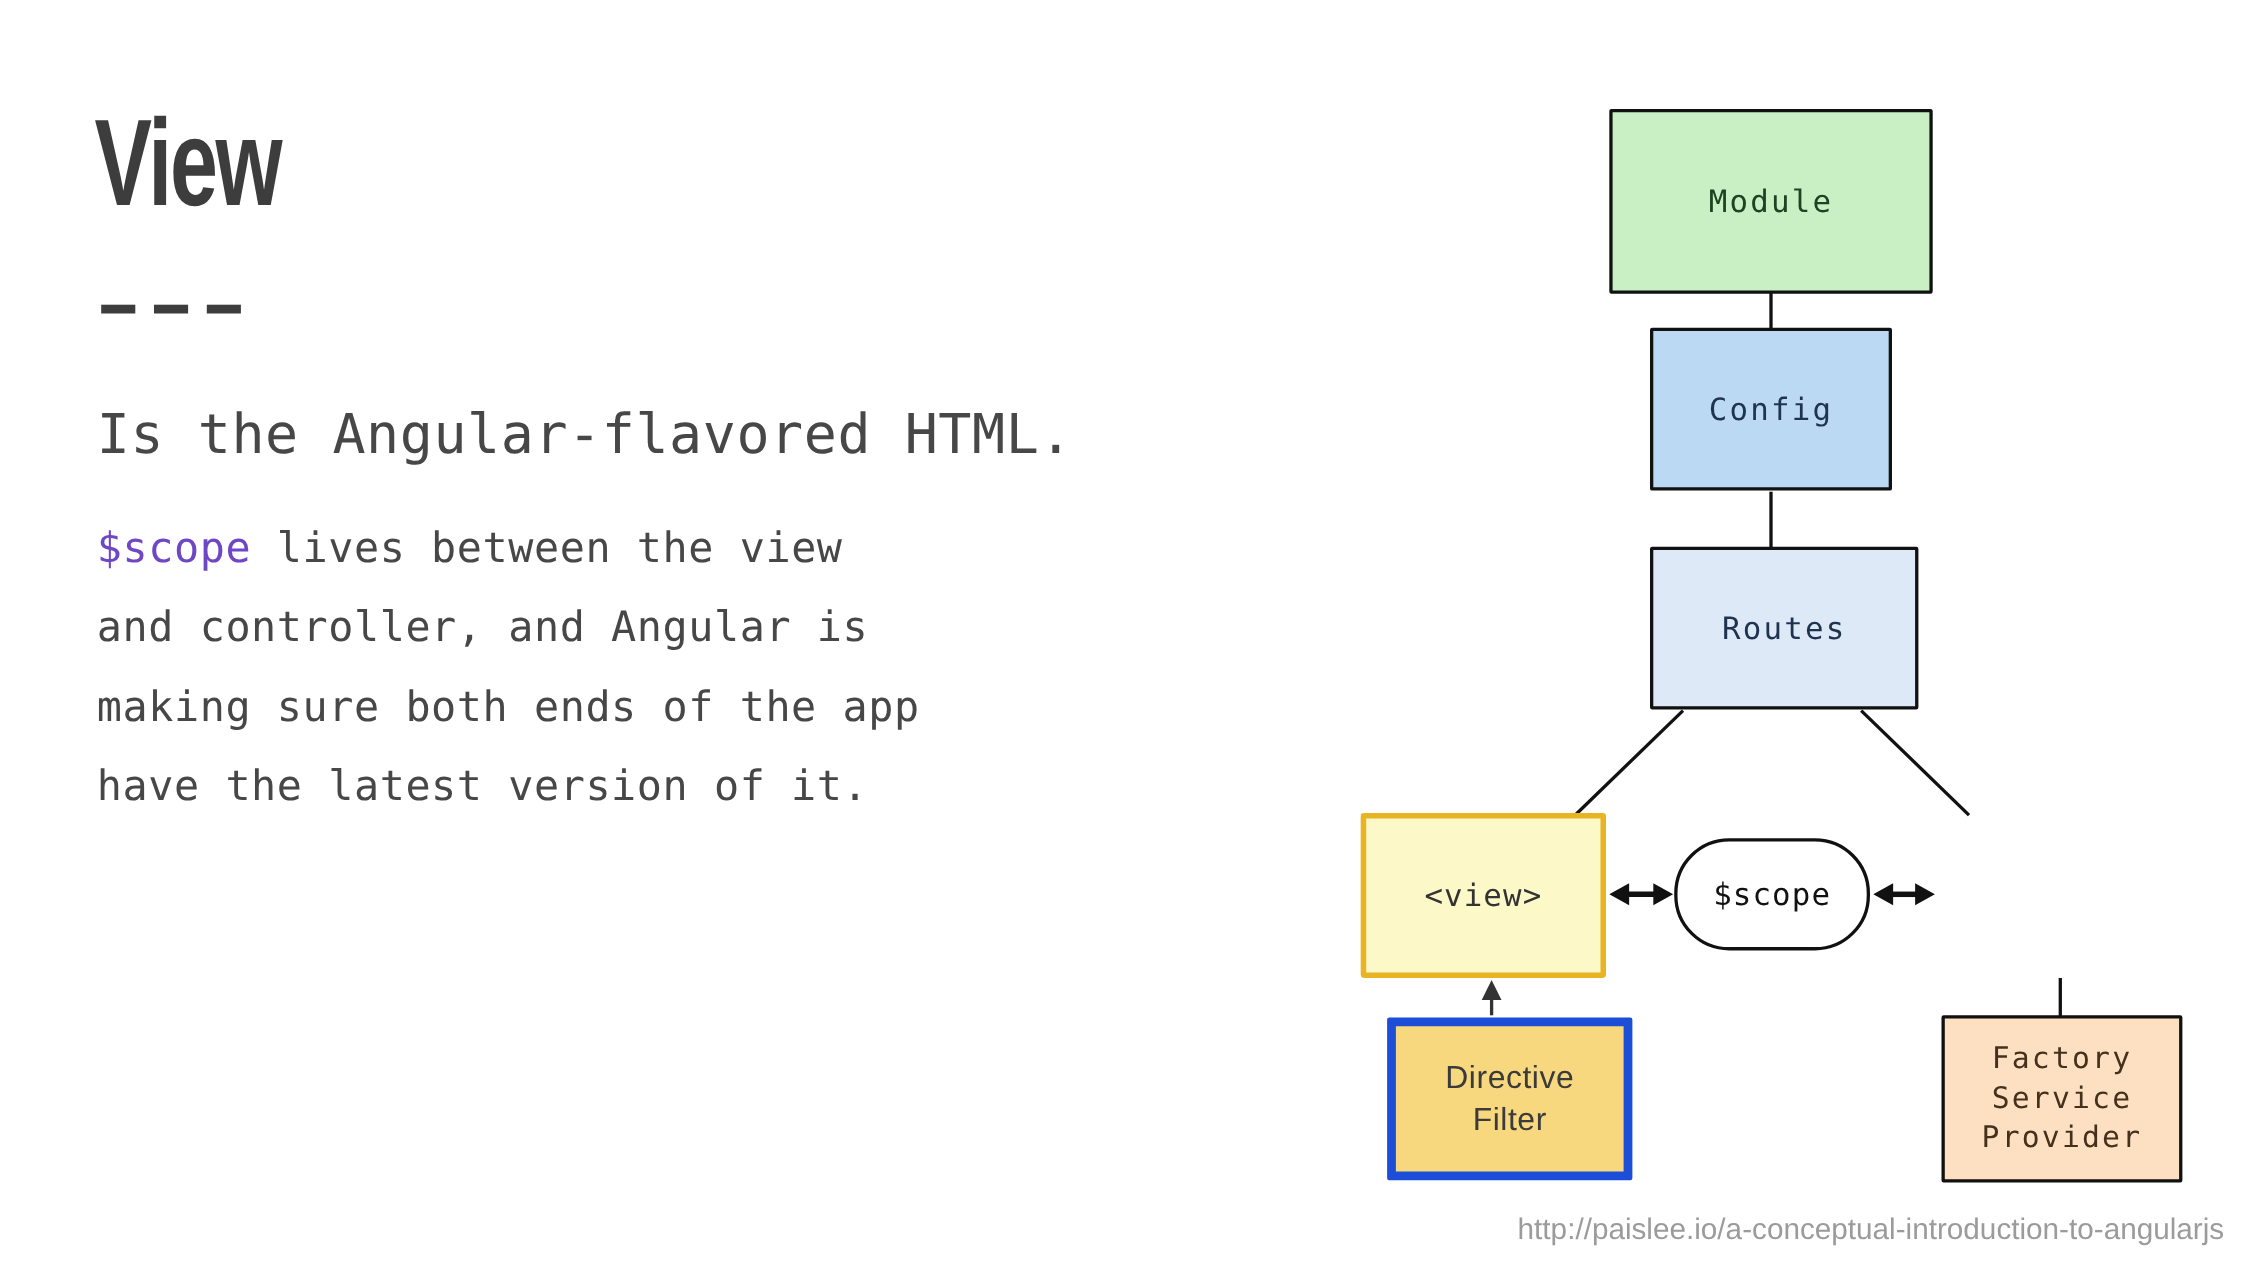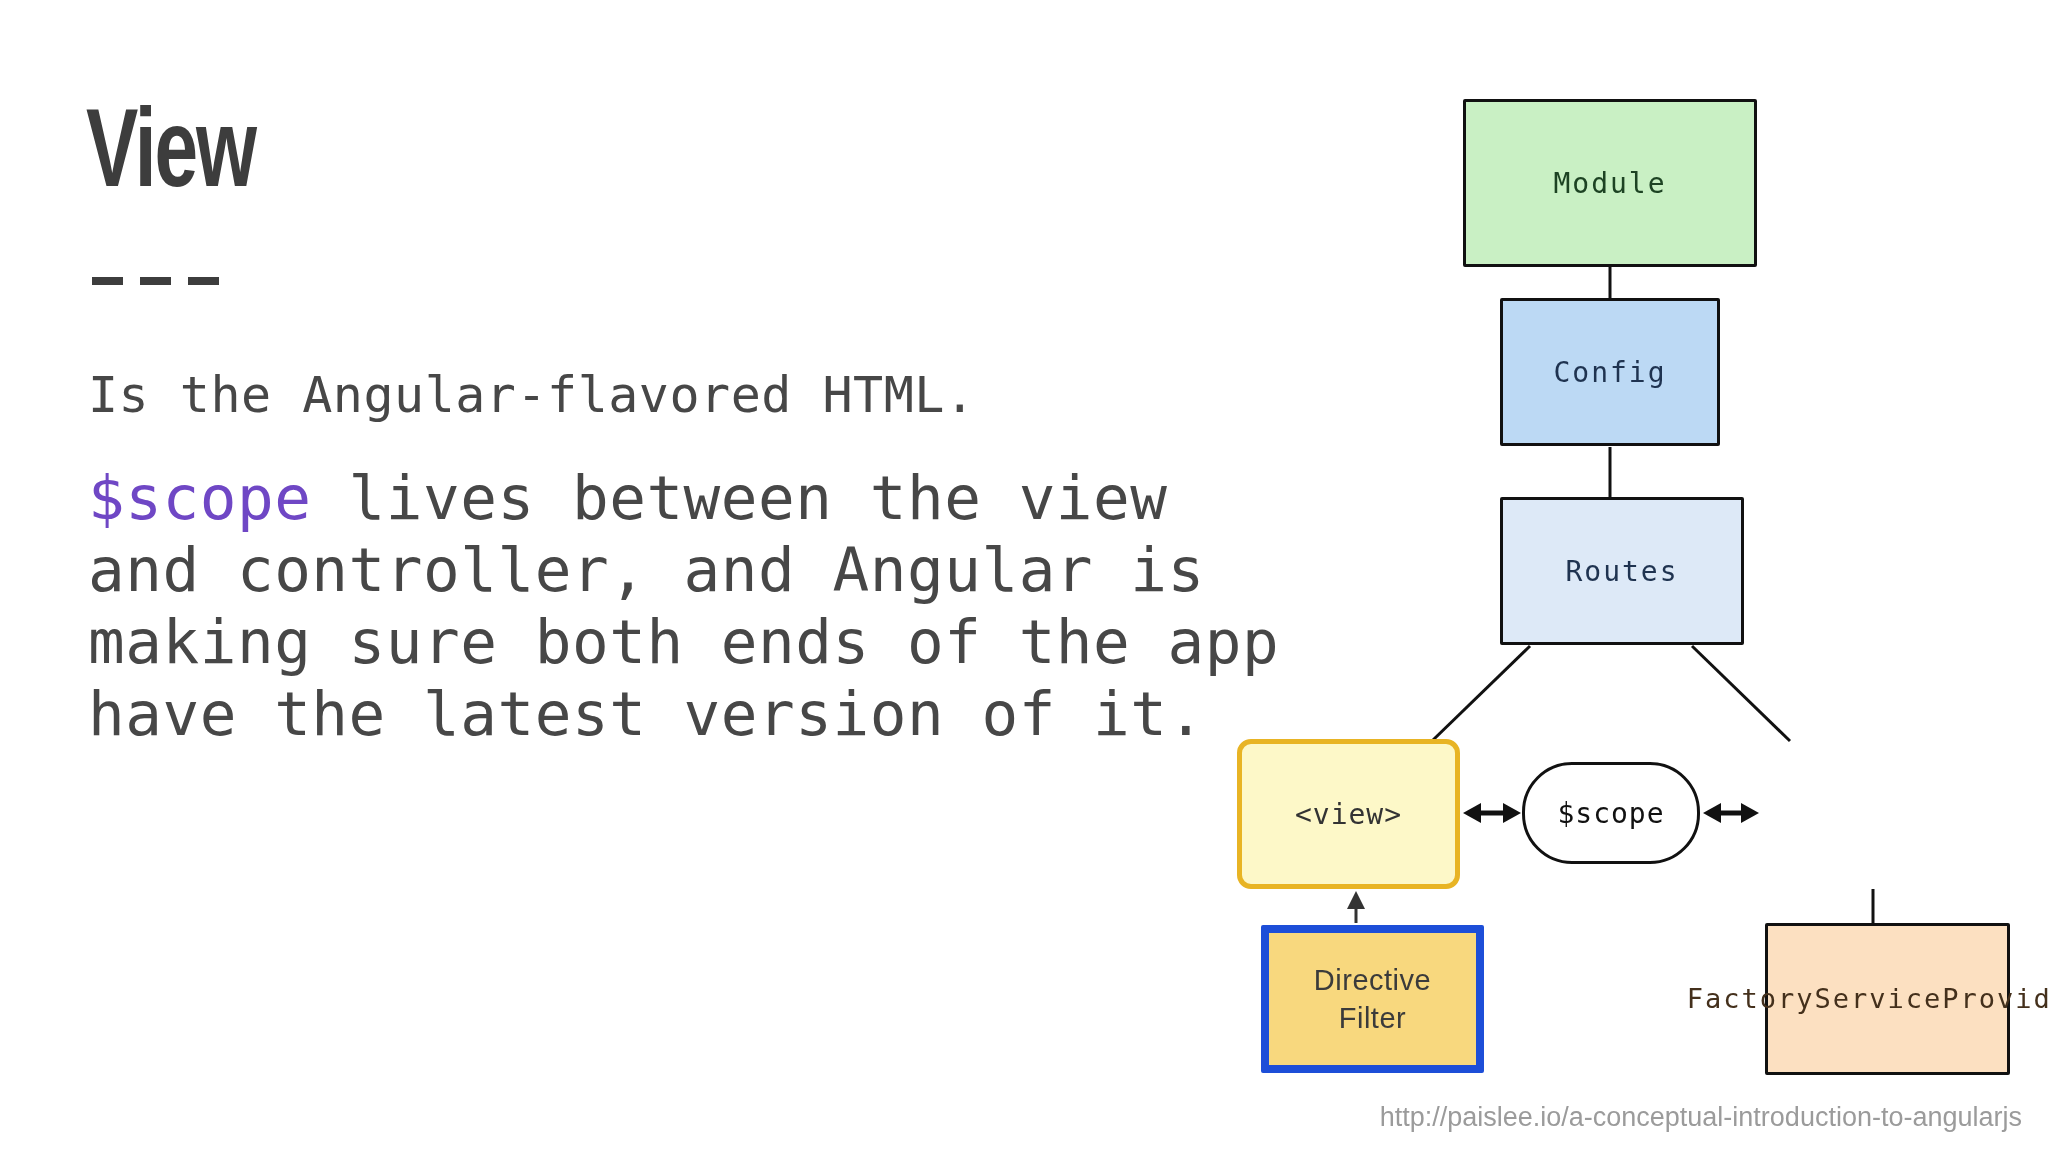--- a/index.html
+++ b/index.html
@@ -51,21 +51,21 @@
     left: 88px;
     top: 366px;
     font-size: 50px;
     letter-spacing: 0.5px;
     white-space: nowrap;
   }
   .scope-paragraph {
     position: absolute;
     left: 88px;
     top: 462px;
-    font-size: 61px;
+    font-size: 38px;
     letter-spacing: 0.5px;
     line-height: 72px;
     white-space: nowrap;
   }
   .keyword-purple { color: #6f47c5; }
 
   
   .node {
     position: absolute;
     display: flex;
@@ -75,30 +75,30 @@
     font-family: "DejaVu Sans Mono", "Liberation Mono", monospace;
     font-size: 28px;
     letter-spacing: 2px;
     border: 3px solid #111111;
     border-radius: 2px;
   }
   .node-module     { left: 1463px; top:  99px; width: 294px; height: 168px; background: #c9f0c4; color: #1d4323; }
   .node-config     { left: 1500px; top: 298px; width: 220px; height: 148px; background: #bcd9f4; color: #1f3350; }
   .node-routes     { left: 1500px; top: 497px; width: 244px; height: 148px; background: #dde9f7; color: #1f3350; }
   .node-view       { left: 1237px; top: 739px; width: 223px; height: 150px; background: #fdf8c8; color: #333333;
-                     border: 5px solid #e8b424; border-radius: 14px; letter-spacing: 1px; }
+                     border: 5px solid #e8b424; border-radius: 3px; letter-spacing: 1px; }
   .node-scope      { left: 1522px; top: 762px; width: 178px; height: 102px; background: #ffffff; color: #111111;
                      border-radius: 50px; letter-spacing: 1px; }
   .node-controller { left: 1763px; top: 740px; width: 220px; height: 148px; background: #fbbcbc; color: #4b2022;
                      letter-spacing: 1px; }
   .node-directive  { left: 1261px; top: 925px; width: 223px; height: 148px; background: #f8d87e; color: #3b3b3b;
                      border: 8px solid #1d4ed8; font-family: "Liberation Sans", "DejaVu Sans", sans-serif;
                      font-size: 29px; letter-spacing: 0.5px; line-height: 38px; flex-direction: column; }
-  .node-factory    { left: 1765px; top: 923px; width: 245px; height: 152px; background: #fce0c1; color: #44301c;
-                     font-size: 27px; line-height: 36px; flex-direction: row; }
+  .node-factory    { left: 1765px; top: 923px; width: 219px; height: 152px; background: #fce0c1; color: #44301c;
+                     font-size: 27px; line-height: 36px; flex-direction: column; }
 
   .connector-layer {
     position: absolute;
     left: 0; top: 0;
     width: 2048px;
     height: 1152px;
     pointer-events: none;
   }
 
   

